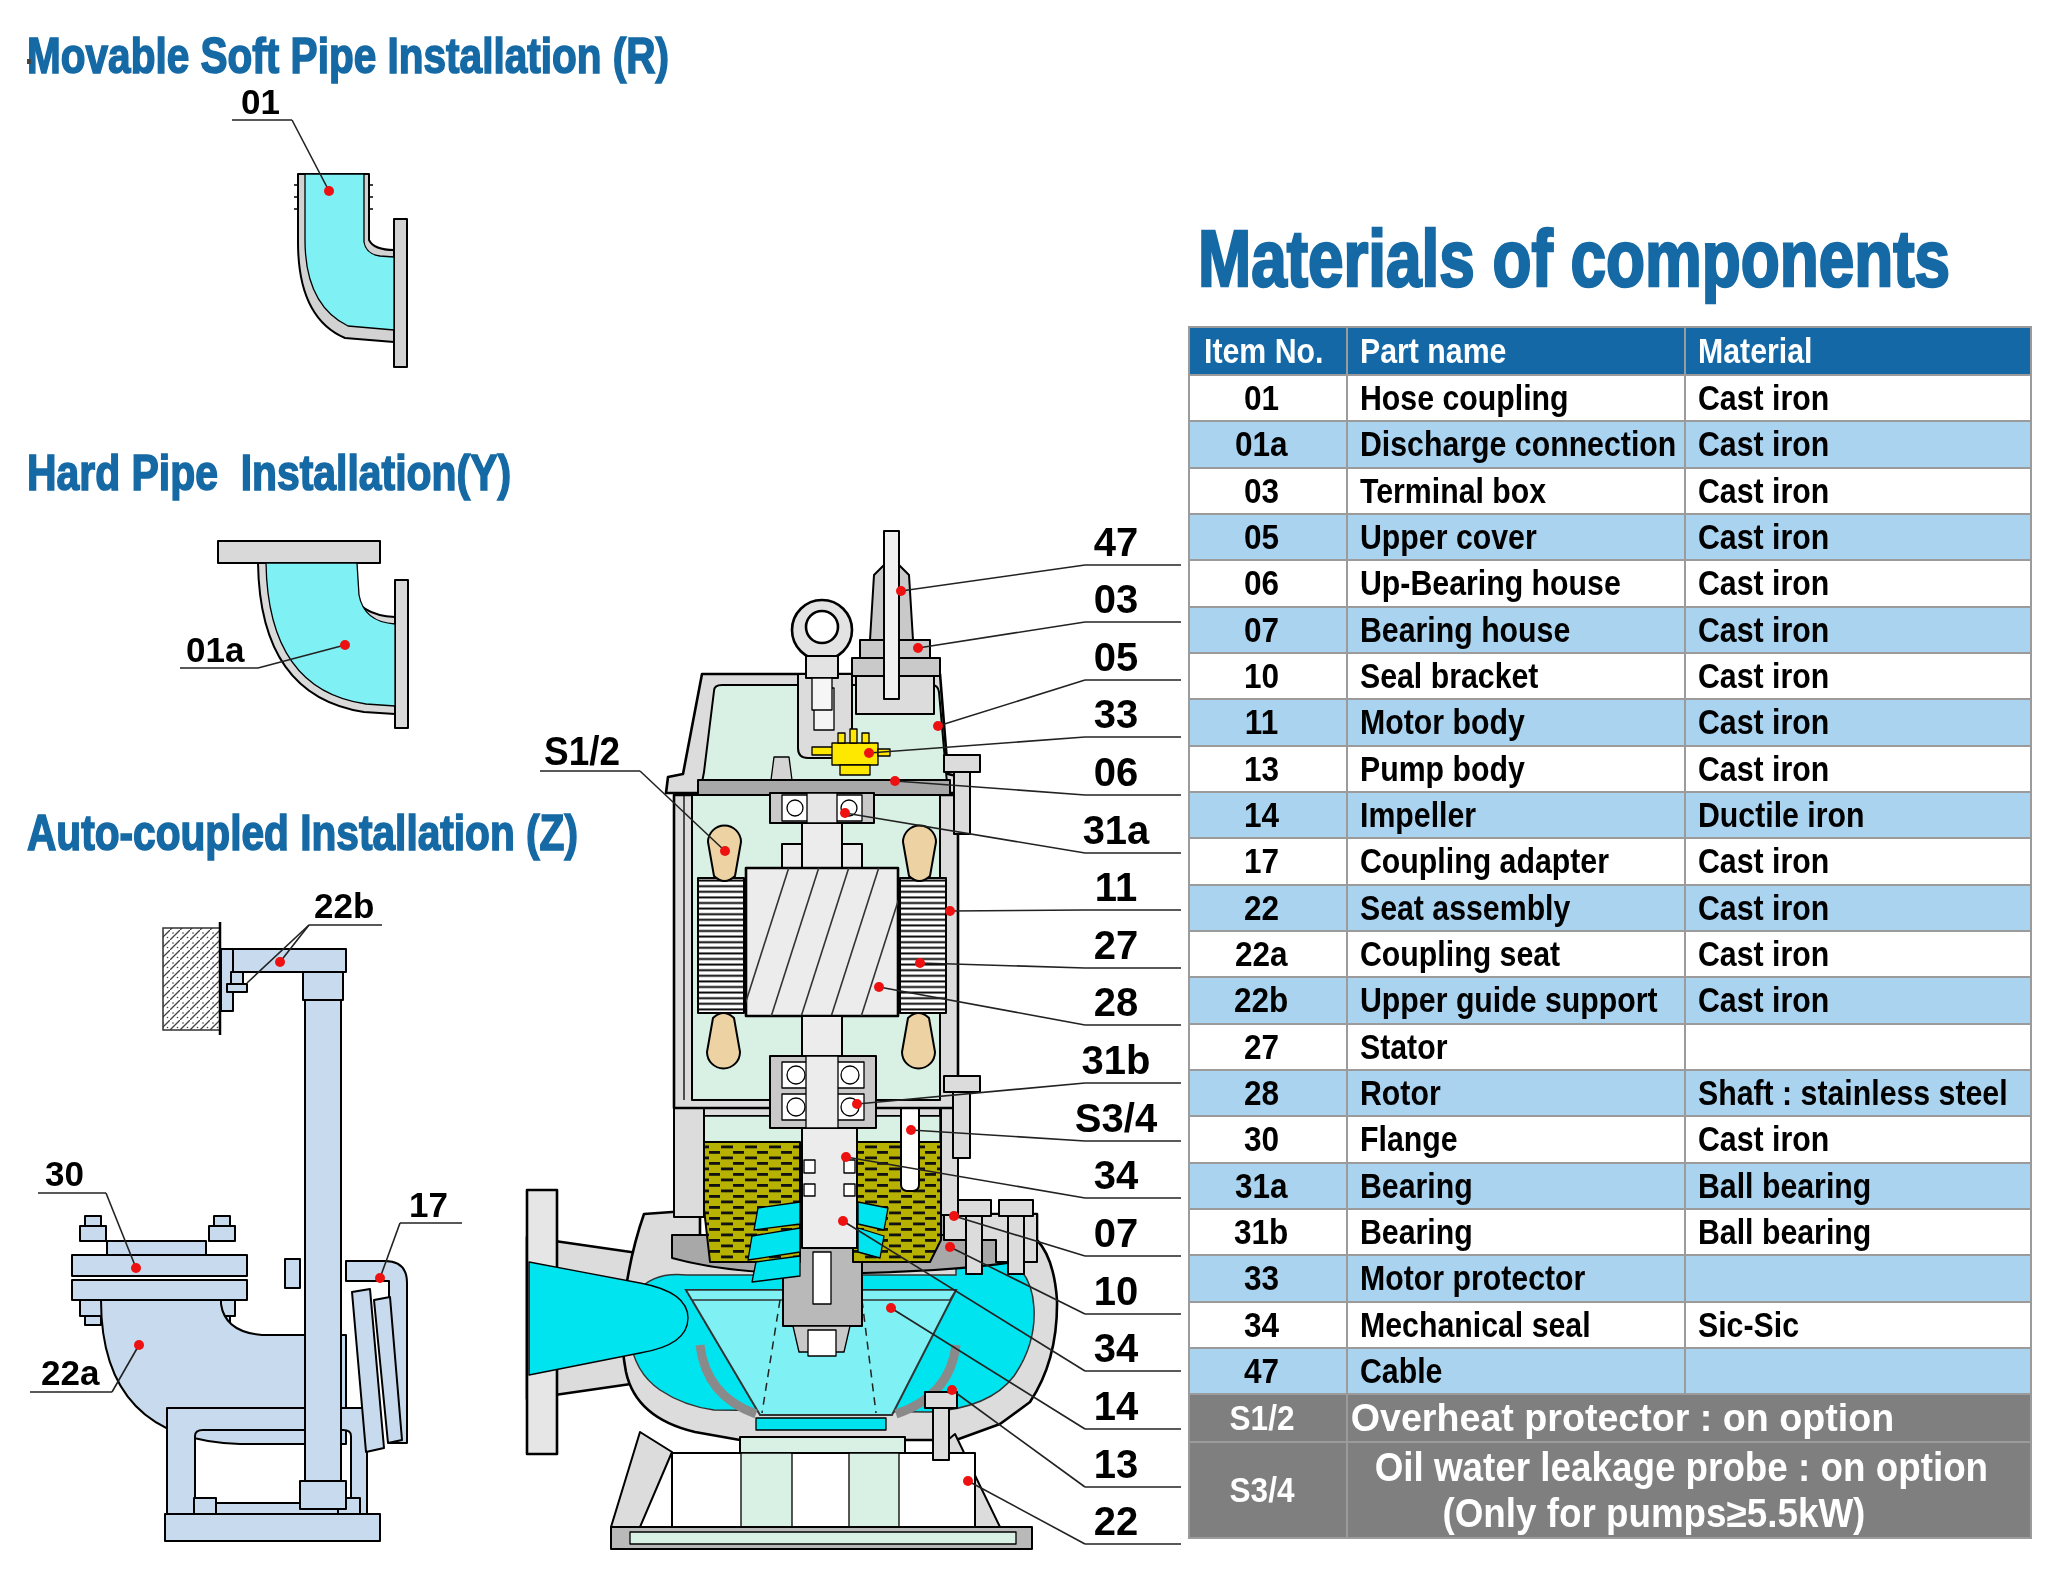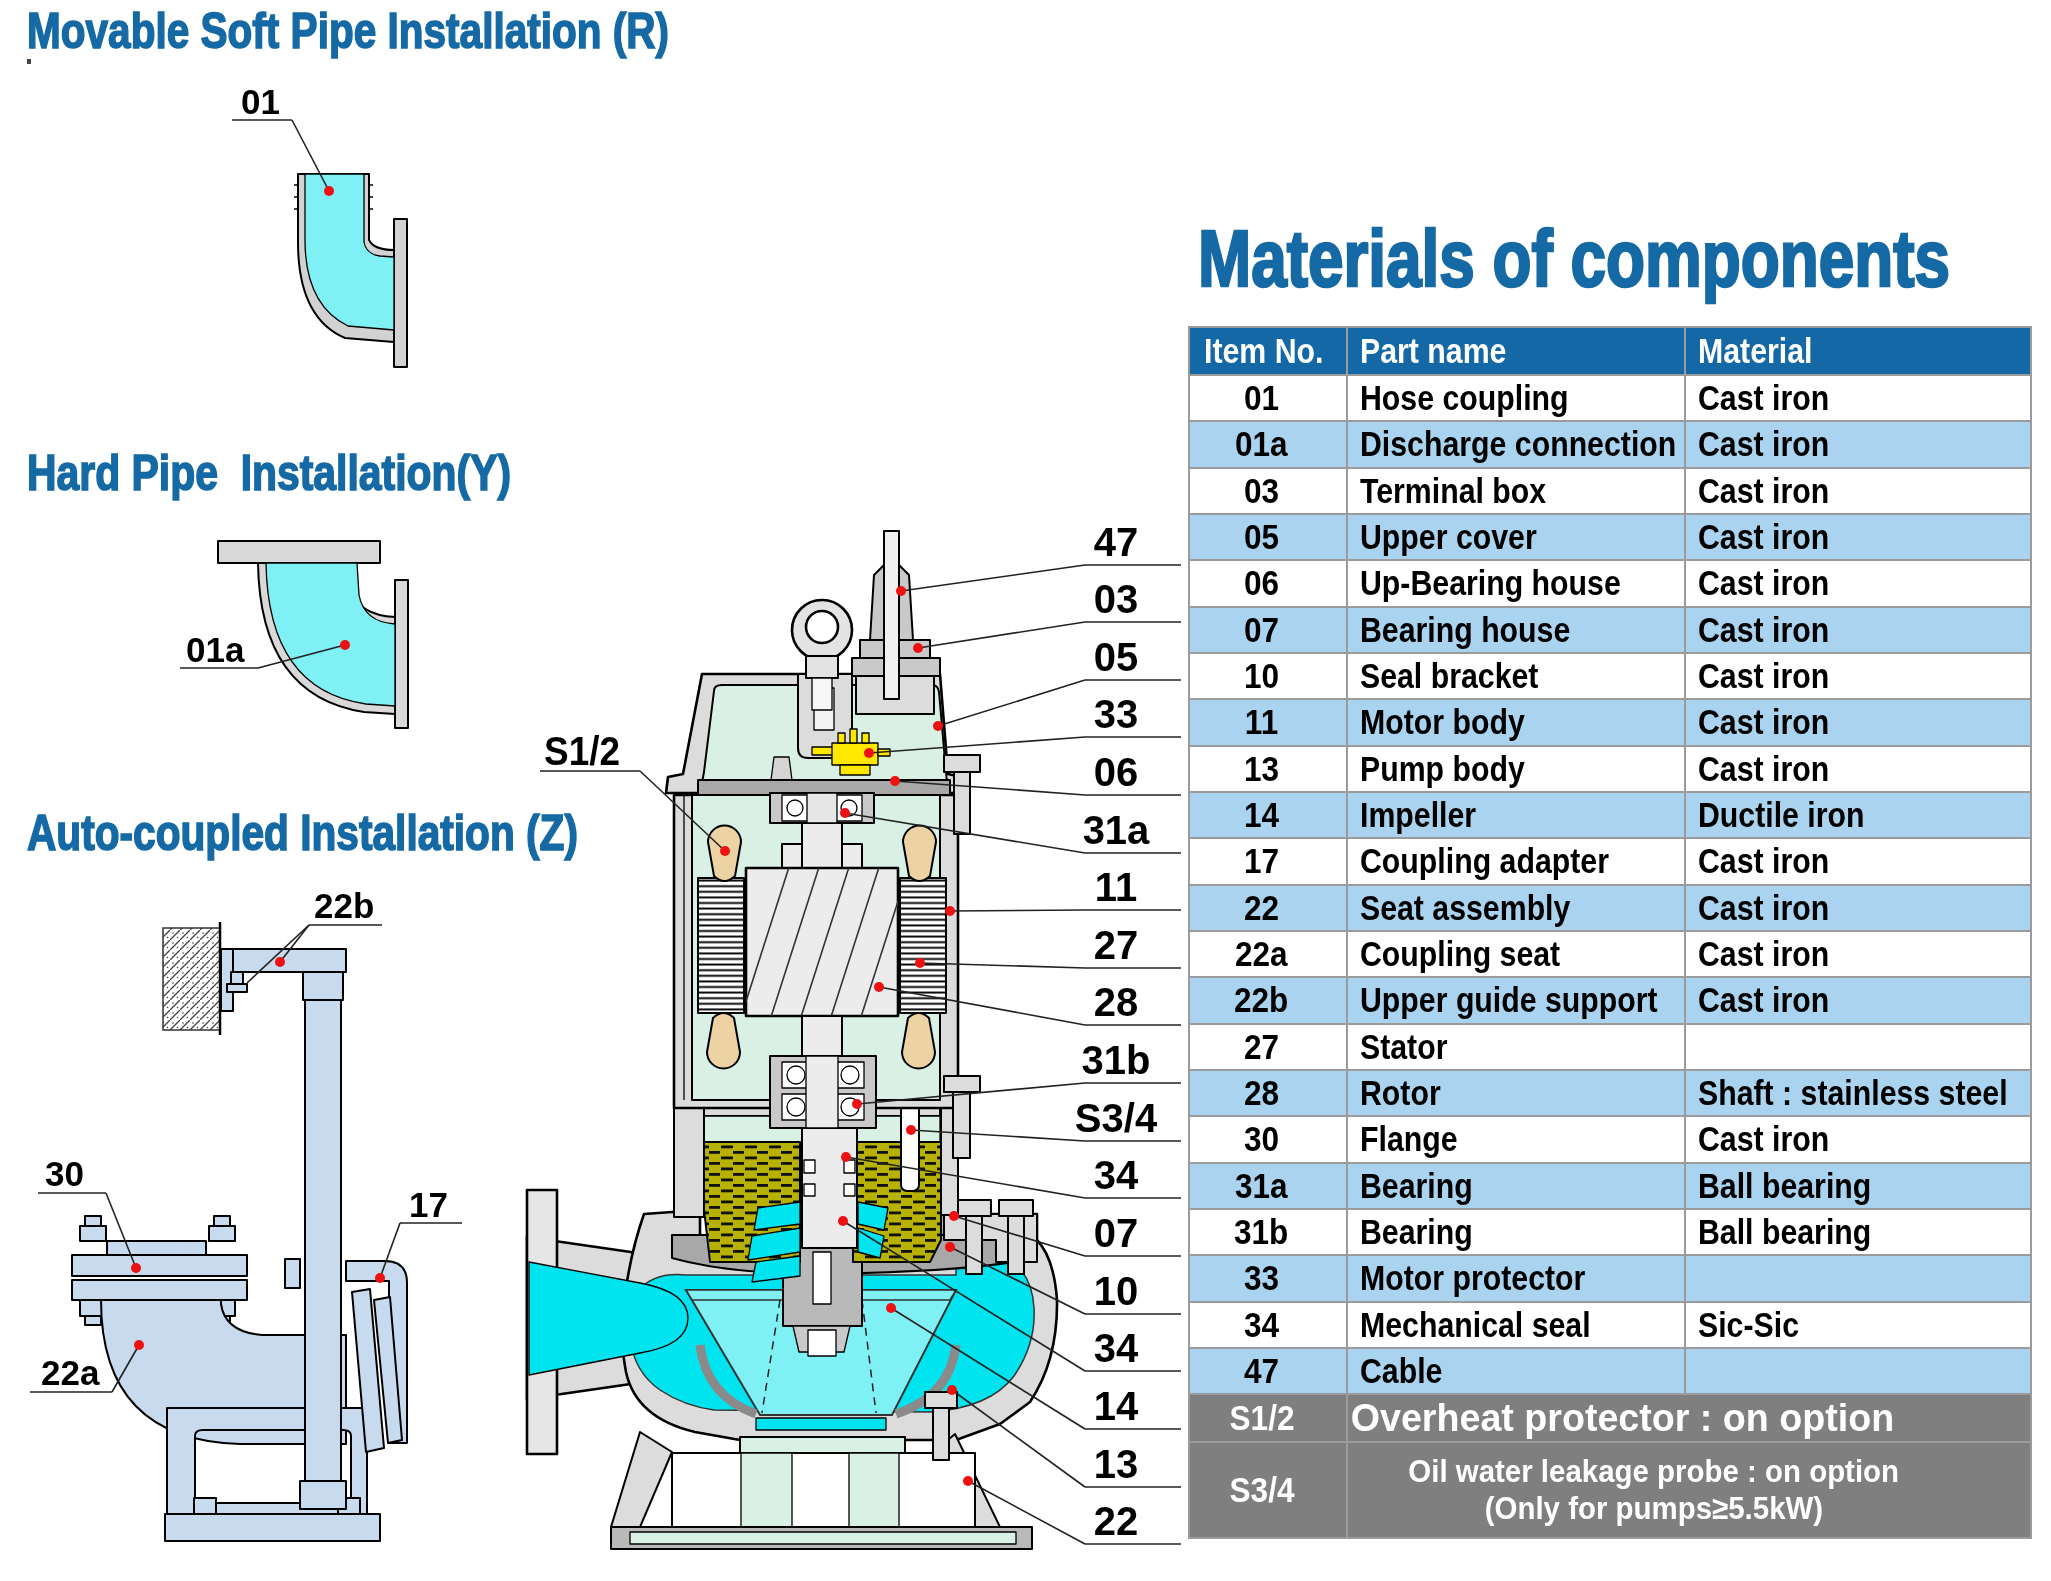--- a/index.html
+++ b/index.html
@@ -358,21 +358,21 @@
 <line x1="1085" y1="1487" x2="1181" y2="1487" class="ld"></line>
 <line x1="1085" y1="1487" x2="952" y2="1390" class="ld"></line>
 <circle cx="952" cy="1390" r="5" class="rd"></circle>
 <text x="1116" y="1478" class="lbl" text-anchor="middle">13</text>
 <line x1="1085" y1="1544" x2="1181" y2="1544" class="ld"></line>
 <line x1="1085" y1="1544" x2="968" y2="1481" class="ld"></line>
 <circle cx="968" cy="1481" r="5" class="rd"></circle>
 <text x="1116" y="1535" class="lbl" text-anchor="middle">22</text>
 </svg>
 
-<div class="h" id="h1" style="left:27px;top:2px;font-size:50px"><span style="transform:scaleX(0.811)">Movable Soft Pipe Installation (R)</span></div>
+<div class="h" id="h1" style="left:27px;top:27px;font-size:50px"><span style="transform:scaleX(0.811)">Movable Soft Pipe Installation (R)</span></div>
 <div style="position:absolute;left:27px;top:59px;width:4px;height:5px;background:#444"></div>
 <div class="h" id="h2" style="left:27px;top:444px;font-size:50px"><span style="transform:scaleX(0.818)">Hard Pipe&nbsp; Installation(Y)</span></div>
 <div class="h" id="h3" style="left:27px;top:804px;font-size:50px"><span style="transform:scaleX(0.813)">Auto-coupled Installation (Z)</span></div>
 <div class="h" id="h4" style="left:1198px;top:213px;font-size:80px;-webkit-text-stroke:2.6px #1569a4"><span style="transform:scaleX(0.798)">Materials of components</span></div>
 
 <table id="tbl">
 <colgroup>
       <col style="width:158px">
       <col style="width:338px">
       <col style="width:346px">
@@ -492,15 +492,15 @@
         <td class="c1"><span class="sx" style="transform:scaleX(0.9);transform-origin:50% 50%">47</span></td>
         <td class="c2"><span class="sx" style="transform:scaleX(0.865);transform-origin:0 50%">Cable</span></td>
         <td class="c3"><span class="sx" style="transform:scaleX(0.865);transform-origin:0 50%"></span></td>
       </tr>
 <tr class="gr" style="height:48px">
         <td class="c1"><span class="sx" style="transform:scaleX(0.9);transform-origin:50% 50%">S1/2</span></td>
         <td colspan="2" style="text-align:left;padding:0 70px 0 0;font-size:38px"><span class="sx" style="transform:scaleX(0.99);transform-origin:50% 50%">Overheat protector : on option</span></td>
       </tr>
 <tr class="gr" style="height:96px">
         <td class="c1"><span class="sx" style="transform:scaleX(0.9);transform-origin:50% 50%">S3/4</span></td>
-        <td colspan="2" style="text-align:center;padding:0 70px 0 0;line-height:1.15;font-size:32px"><span class="sx" style="transform:scaleX(0.92);transform-origin:50% 50%">Oil water leakage probe : on option</span><br><span class="sx" style="transform:scaleX(0.92);transform-origin:50% 50%">(Only for pumps≥5.5kW)</span></td>
+        <td colspan="2" style="text-align:center;padding:0 70px 0 0;line-height:1.15;font-size:40px"><span class="sx" style="transform:scaleX(0.92);transform-origin:50% 50%">Oil water leakage probe : on option</span><br><span class="sx" style="transform:scaleX(0.92);transform-origin:50% 50%">(Only for pumps≥5.5kW)</span></td>
       </tr>
 </tbody>
   </table>
 </body></html>

